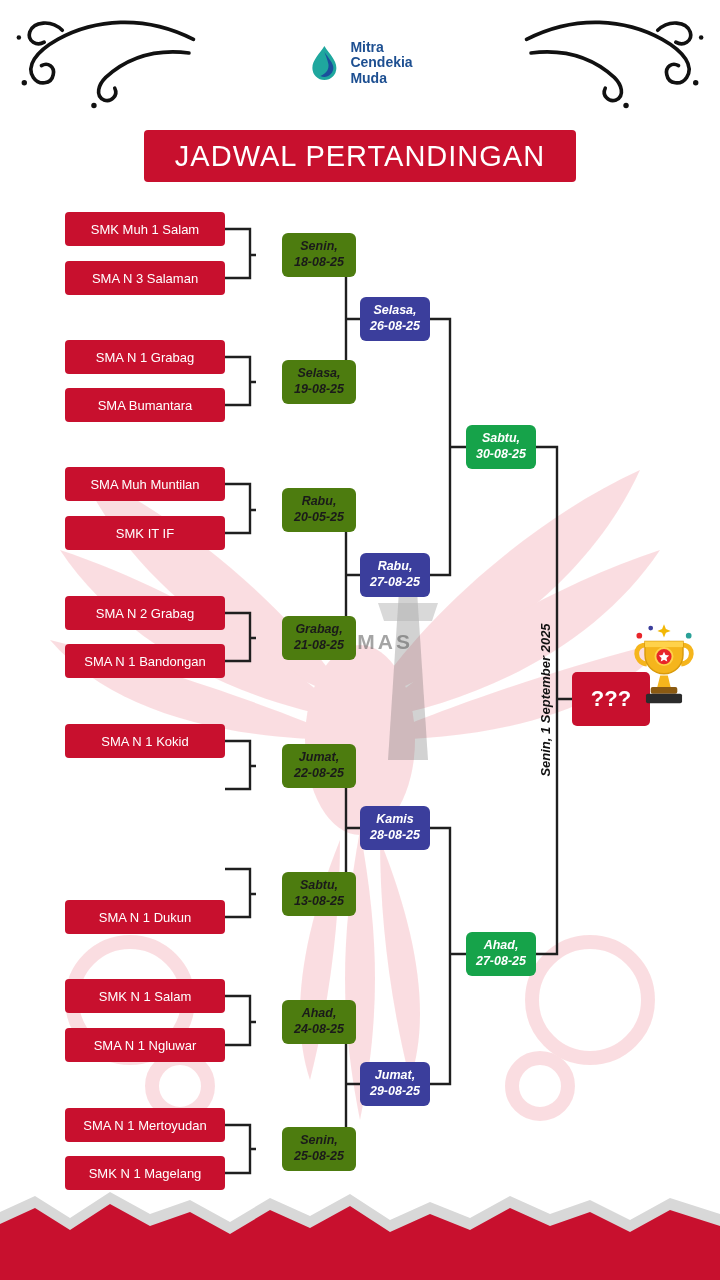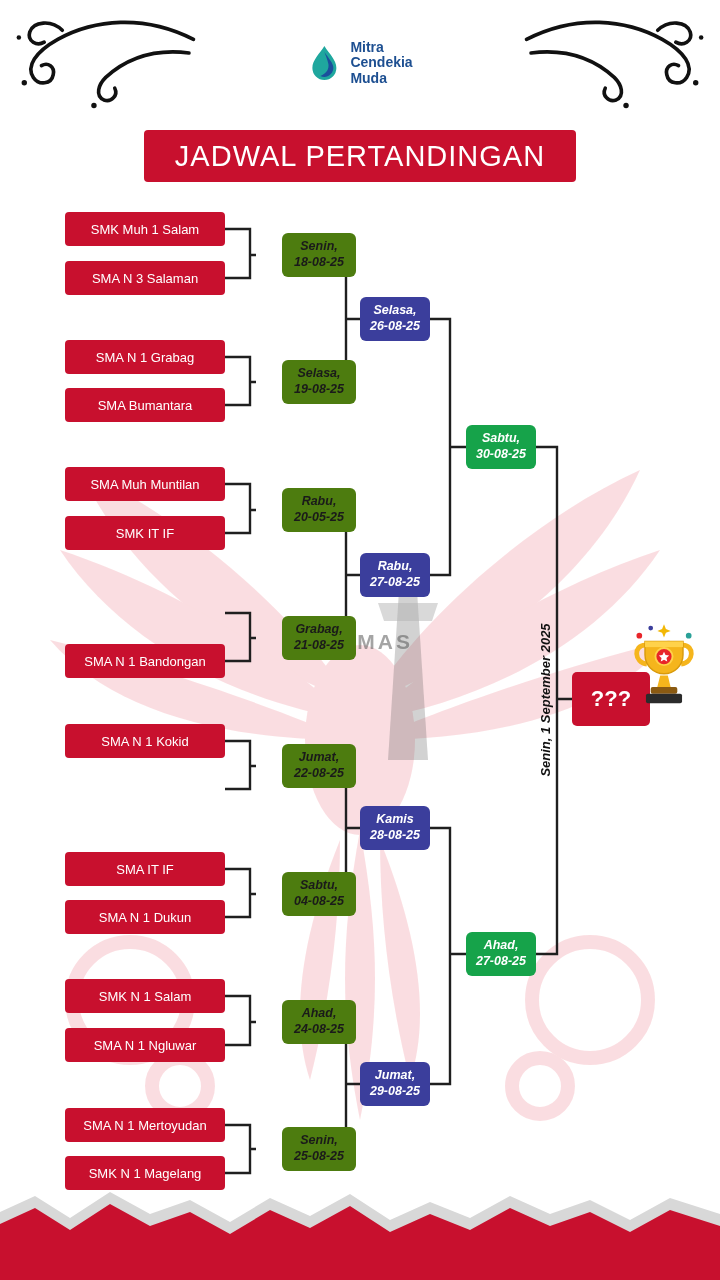--- a/index.html
+++ b/index.html
@@ -137,23 +137,23 @@
       <path d="M536,447 L557,447 L557,954 L536,954 M557,699 L572,699"></path>
     </g>
   </svg>
 
   <div class="team" style="top:212px">SMK Muh 1 Salam</div>
   <div class="team" style="top:261px">SMA N 3 Salaman</div>
   <div class="team" style="top:340px">SMA N 1 Grabag</div>
   <div class="team" style="top:388px">SMA Bumantara</div>
   <div class="team" style="top:467px">SMA Muh Muntilan</div>
   <div class="team" style="top:516px">SMK IT IF</div>
+  <div class="team" style="top:596px">SMA N 2 Grabag</div>
   <div class="team" style="top:644px">SMA N 1 Bandongan</div>
   <div class="team" style="top:724px">SMA N 1 Kokid</div>
-  <div class="team" style="top:852px">SMA IT IF</div>
   <div class="team" style="top:900px">SMA N 1 Dukun</div>
   <div class="team" style="top:979px">SMK N 1 Salam</div>
   <div class="team" style="top:1028px">SMA N 1 Ngluwar</div>
   <div class="team" style="top:1108px">SMA N 1 Mertoyudan</div>
   <div class="team" style="top:1156px">SMK N 1 Magelang</div>
 
   <div class="date-box r1" style="top:233px">
     <span>Senin,</span>
     <span>18-08-25</span>
   </div>
@@ -168,21 +168,21 @@
   <div class="date-box r1" style="top:616px">
     <span>Grabag,</span>
     <span>21-08-25</span>
   </div>
   <div class="date-box r1" style="top:744px">
     <span>Jumat,</span>
     <span>22-08-25</span>
   </div>
   <div class="date-box r1" style="top:872px">
     <span>Sabtu,</span>
-    <span>04-08-25</span>
+    <span>13-08-25</span>
   </div>
   <div class="date-box r1" style="top:1000px">
     <span>Ahad,</span>
     <span>24-08-25</span>
   </div>
   <div class="date-box r1" style="top:1127px">
     <span>Senin,</span>
     <span>25-08-25</span>
   </div>
 

